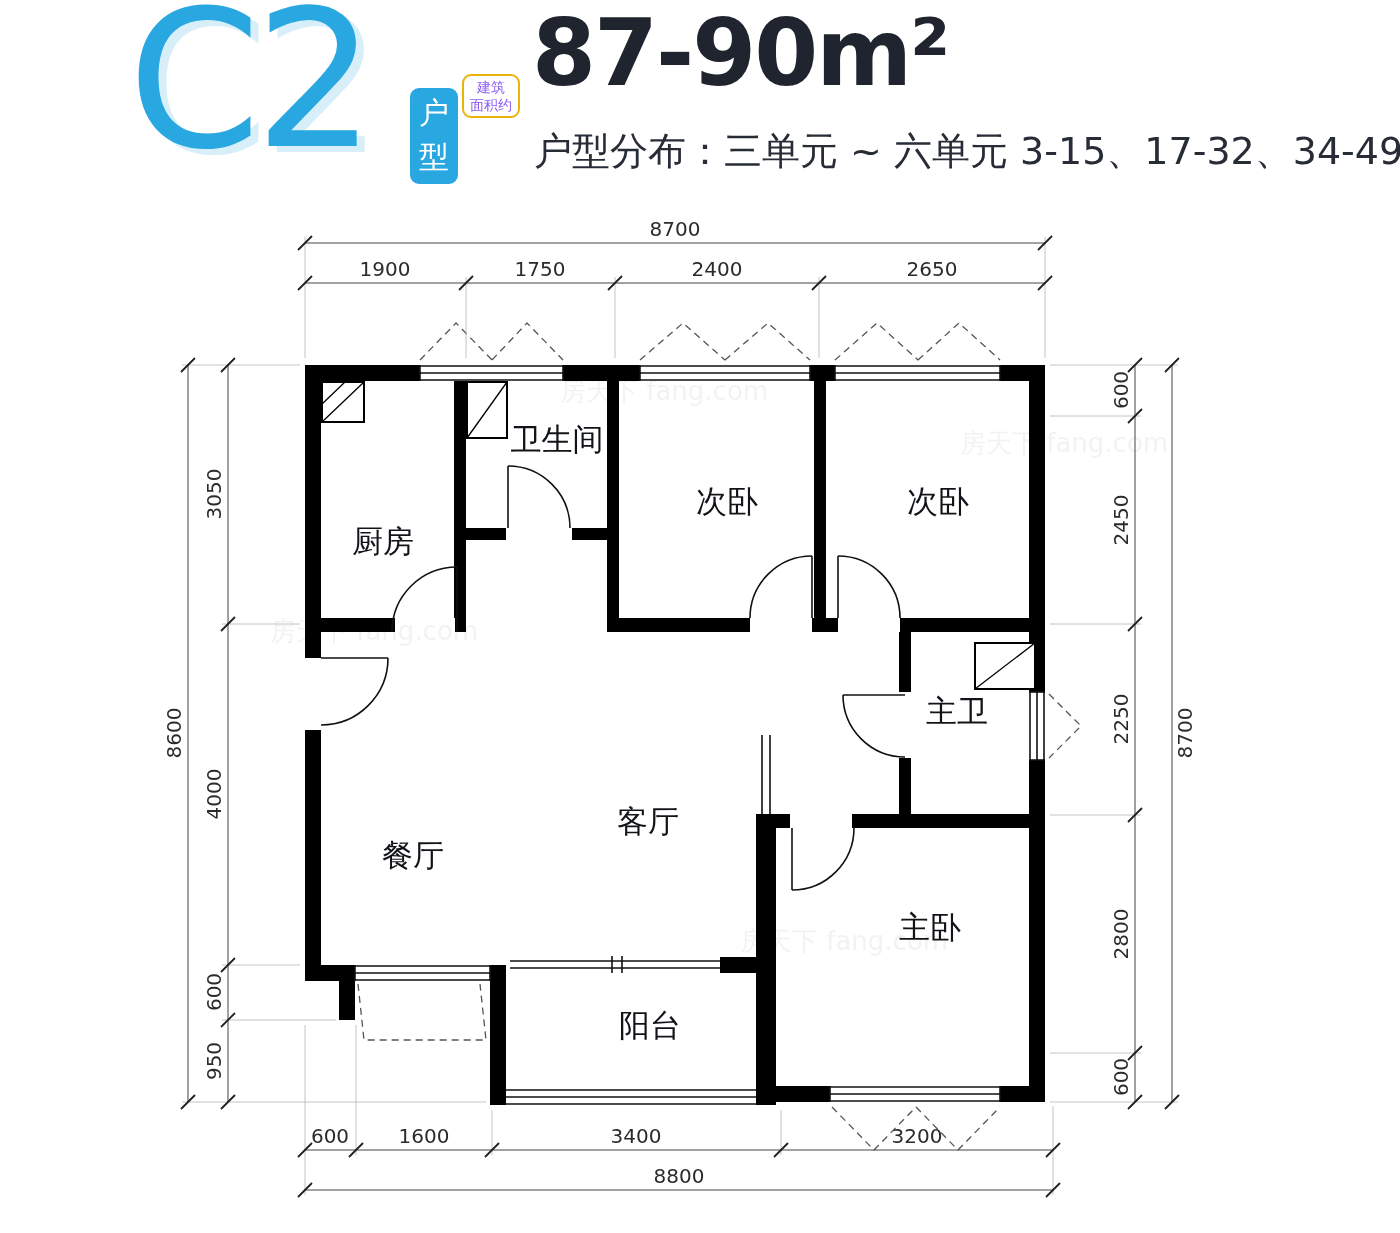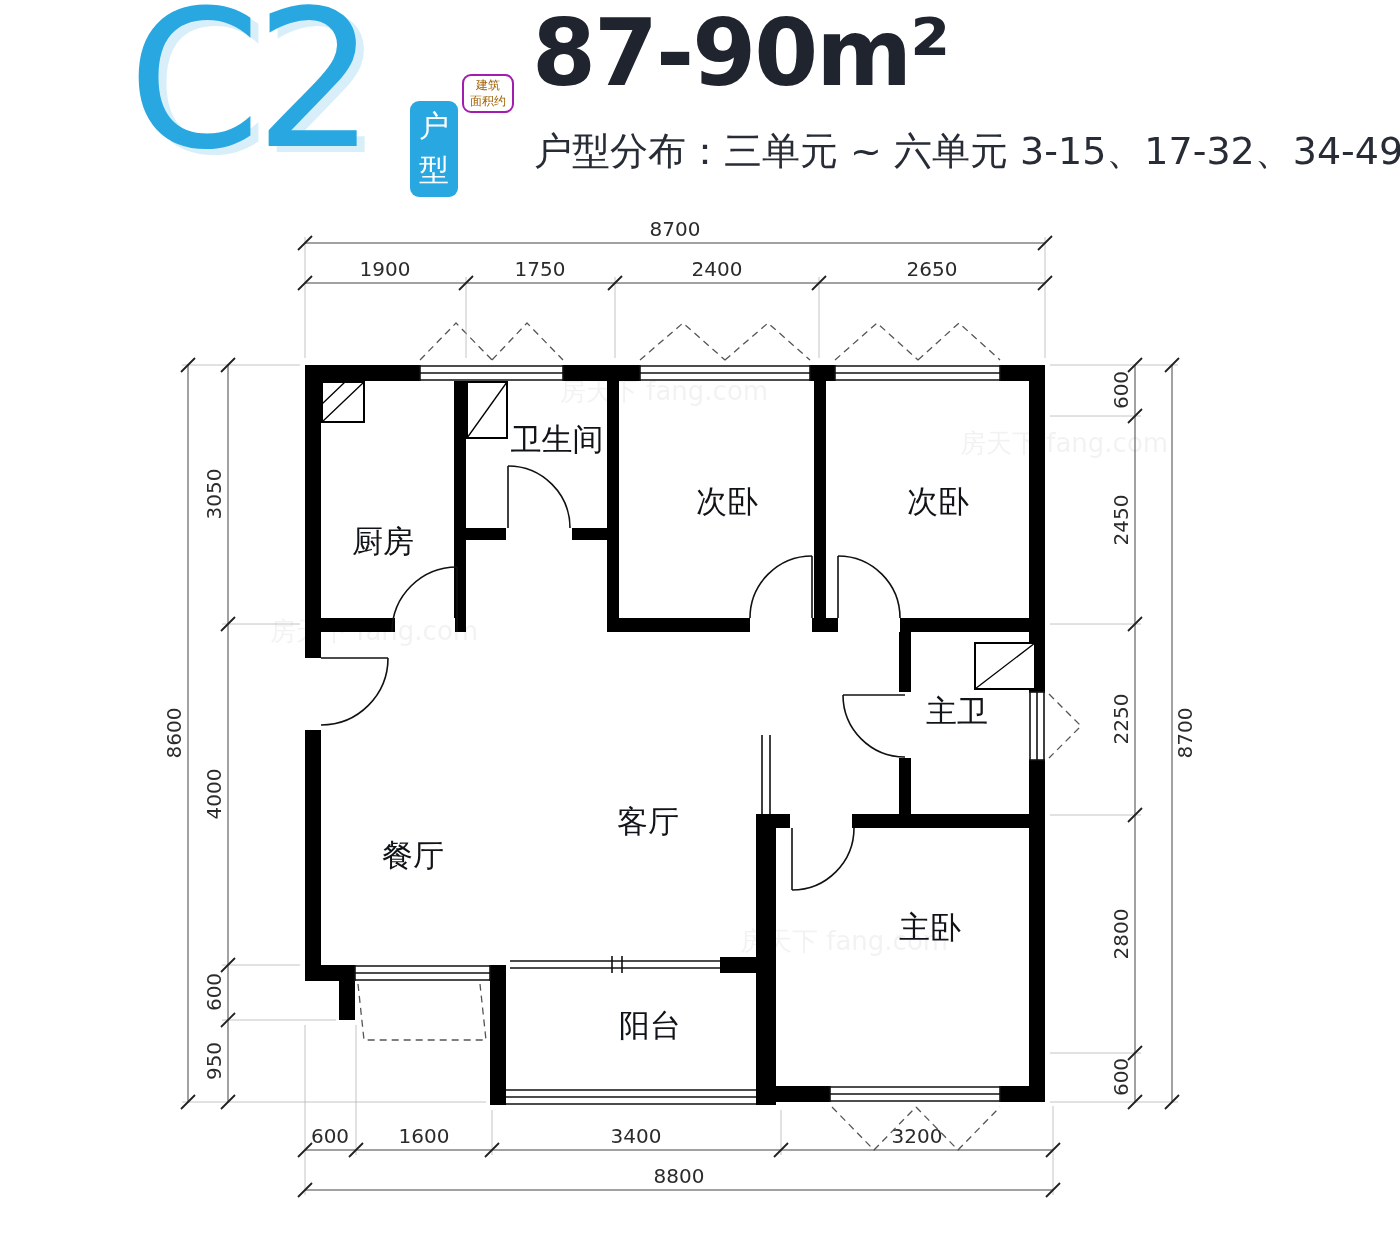--- a/index.html
+++ b/index.html
@@ -5,23 +5,23 @@
   html,body{margin:0;padding:0;background:#fff;}
   .page{position:relative;width:1400px;height:1233px;background:#fff;overflow:hidden;
         font-family:"DejaVu Sans","Liberation Sans",sans-serif;}
   
   .unit-code{position:absolute;left:128px;top:-14px;font-size:190px;line-height:1;
              color:#29a7e1;letter-spacing:-6px;font-weight:400;
              text-shadow:8px 6px 0 rgba(41,167,225,0.18);}
   .unit-type-badge{position:absolute;left:410px;top:88px;width:48px;height:96px;
              background:#29a7e1;border-radius:9px;color:#fff;font-size:30px;
              line-height:1.45;text-align:center;word-break:break-all;padding-top:3px;
-             box-sizing:border-box;margin-top:13px;}
-  .area-note{position:absolute;left:462px;top:74px;border:2px solid #a21caf;border-radius:9px;
-             padding:2px 6px;font-size:12px;line-height:1.3;color:#a16207;text-align:center;}
+             box-sizing:border-box;}
+  .area-note{position:absolute;left:462px;top:74px;border:2px solid #eab308;border-radius:9px;
+             padding:2px 6px;font-size:14px;line-height:1.3;color:#8b5cf6;text-align:center;}
   .headline{position:absolute;left:532px;top:0;display:flex;align-items:baseline;gap:22px;
             color:#20242e;white-space:nowrap;}
   .headline .area{font-size:92px;font-weight:700;letter-spacing:-2px;}
   .headline .layout{font-size:70px;font-weight:700;}
   .distribution{position:absolute;left:534px;top:126px;font-size:38px;color:#272c36;white-space:nowrap;}
   
   svg{position:absolute;left:0;top:0;}
   svg text{font-family:"DejaVu Sans","Liberation Sans",sans-serif;}
   .dim-text{font-size:20px;fill:#2b2b2b;}
   .room-text{font-size:31px;fill:#101317;}

